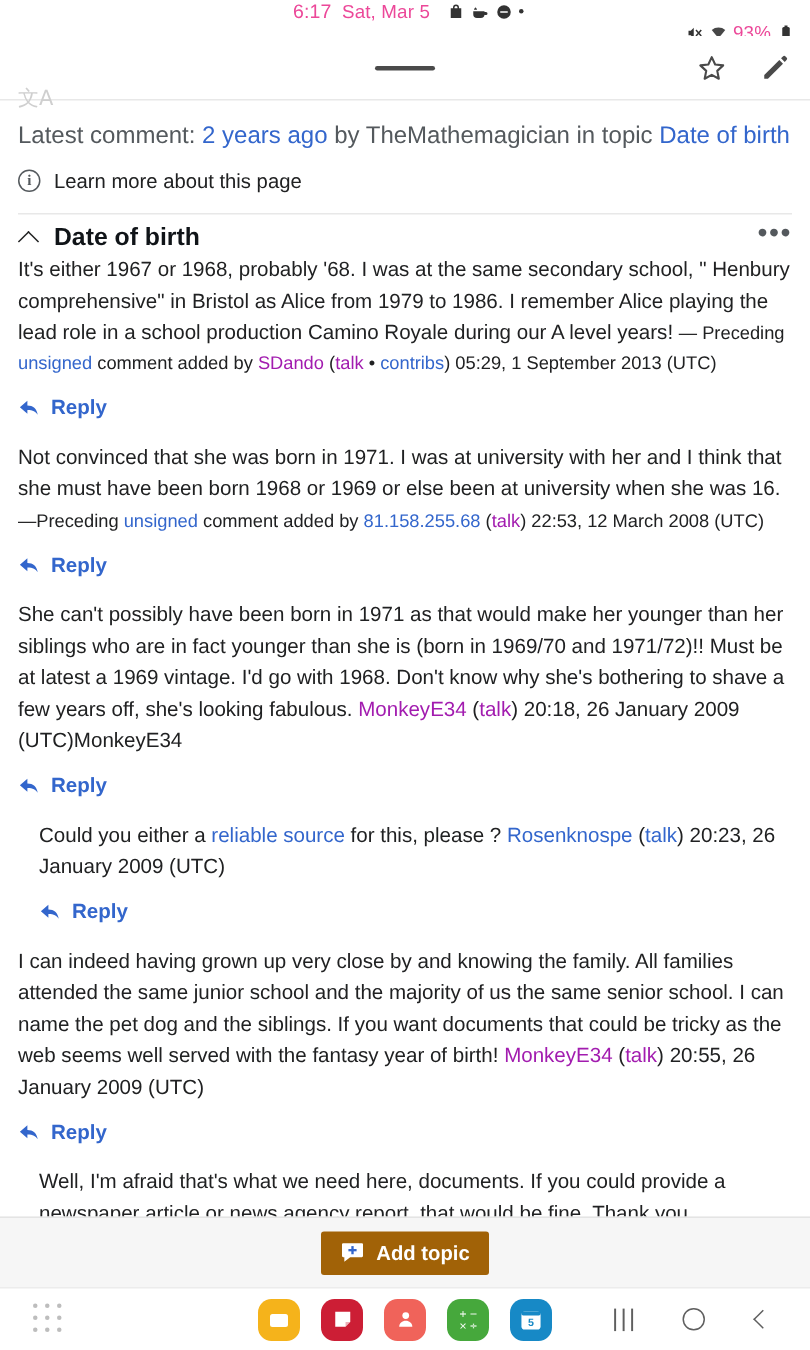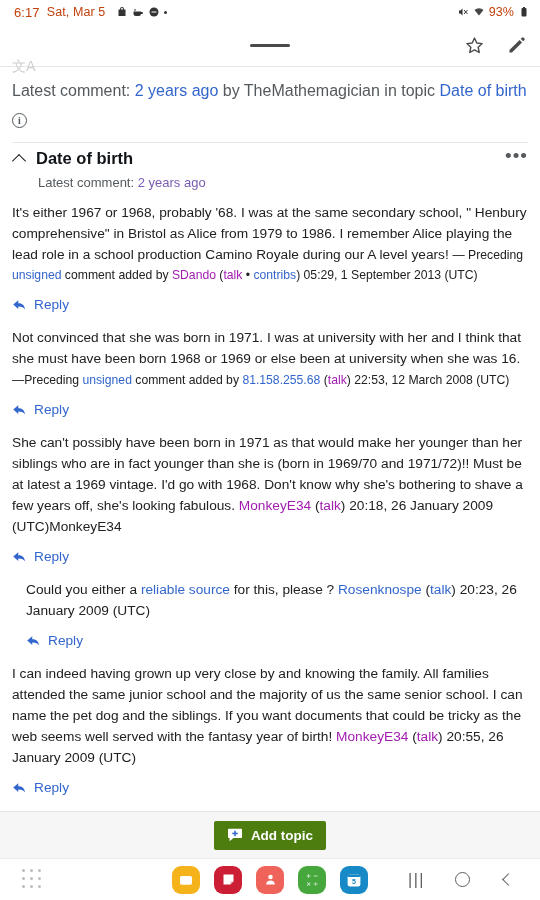--- a/index.html
+++ b/index.html
@@ -8,22 +8,23 @@
     background: #ffffff;
     font-family: "Liberation Sans", sans-serif;
     overflow: hidden;
   }
 
   
   .statusbar {
     height: 24px;
     display: flex; align-items: center;
     padding: 0 10px 0 14px;
-    font-size: 12.5px; color: #c2410c;
+    font-size: 12.5px; color: #ec4899;
     letter-spacing: .1px;
+    flex-direction: column;
   }
   .sb-left { display: flex; align-items: center; gap: 7px; }
   .sb-time { font-size: 13px; }
   .sb-date { font-size: 12.5px; }
   .sb-icons { display: flex; align-items: center; gap: 4px; margin-left: 4px; }
   .sb-ico { width: 12px; height: 12px; display: block; }
   .sb-dot { width: 3px; height: 3px; border-radius: 50%; background: #333; }
   .sb-right { margin-left: auto; display: flex; align-items: center; gap: 4px; }
   .sb-batt-txt { font-size: 12.5px; }
 
@@ -105,35 +106,35 @@
   .comment .meta { font-size: 12.2px; }
 
   a, .lnk { text-decoration: none; }
   .lnk-blue { color: #3366cc; }
   .lnk-red  { color: #a21caf; }
   .lnk-purple { color: #795cb2; }
 
   .reply {
     display: flex; align-items: center; gap: 7px;
     padding: 9px 0 16px 0;
-    color: #3366cc; font-size: 13.7px; font-weight: normal;
+    color: #3366cc; font-size: 13.7px; font-weight: bold;
   }
   .reply.indent { padding-left: 14px; }
   .reply-ico { width: 15px; height: 15px; flex: none; display: block; }
 
   
   .addtopic-bar {
     position: absolute; left: 0; right: 0; bottom: 42px;
     height: 47px;
     background: #f6f6f6;
     border-top: 1px solid #e4e4e4;
     display: flex; align-items: center; justify-content: center;
   }
   .addtopic-btn {
-    background: #4d7c0f; color: #fff;
+    background: #a16207; color: #fff;
     border: none; border-radius: 2px;
     height: 29px; padding: 0 13px;
     display: flex; align-items: center; gap: 8px;
     font-family: "Liberation Sans", sans-serif;
     font-size: 13.5px; font-weight: bold;
   }
   .addtopic-ico { width: 16px; height: 14px; display: block; }
 
   
   .navbar {
@@ -232,31 +233,29 @@
 <div class="hr"></div>
 
 <div class="content">
 
   <div class="latest-line">
     <span>Latest comment: </span><a class="lnk lnk-blue">2 years ago</a><span> by TheMathemagician in topic </span><a class="lnk lnk-blue">Date of birth</a>
   </div>
 
   <div class="learn-row">
     <span class="info-ico">i</span>
+    <span>Learn more about this page</span>
   </div>
 
   <div class="hr"></div>
 
   <div class="topic-head">
     <span class="chev"></span>
     <span class="topic-title">Date of birth</span>
     <span class="dots">•••</span>
-  </div>
-  <div class="topic-sub">
-    <span>Latest comment: </span><a class="lnk lnk-purple">2 years ago</a>
   </div>
 
   <div class="comment">
     <span>It's either 1967 or 1968, probably '68. I was at the same secondary school, " Henbury comprehensive" in Bristol as Alice from 1979 to 1986. I remember Alice playing the lead role in a school production Camino Royale during our A level years! </span><span class="meta"><span>— Preceding </span><a class="lnk lnk-blue">unsigned</a><span> comment added by </span><a class="lnk lnk-red">SDando</a><span> (</span><a class="lnk lnk-red">talk</a><span> • </span><a class="lnk lnk-blue">contribs</a><span>) 05:29, 1 September 2013 (UTC)</span></span>
   </div>
   <div class="reply">
     <svg class="reply-ico" viewBox="0 0 24 24">
       <path fill="#3366cc" d="M10 5L2 12l8 7v-4c6 0 9 2 11 5-1-7-5-10-11-10V5z"></path>
     </svg>
     <span>Reply</span>

